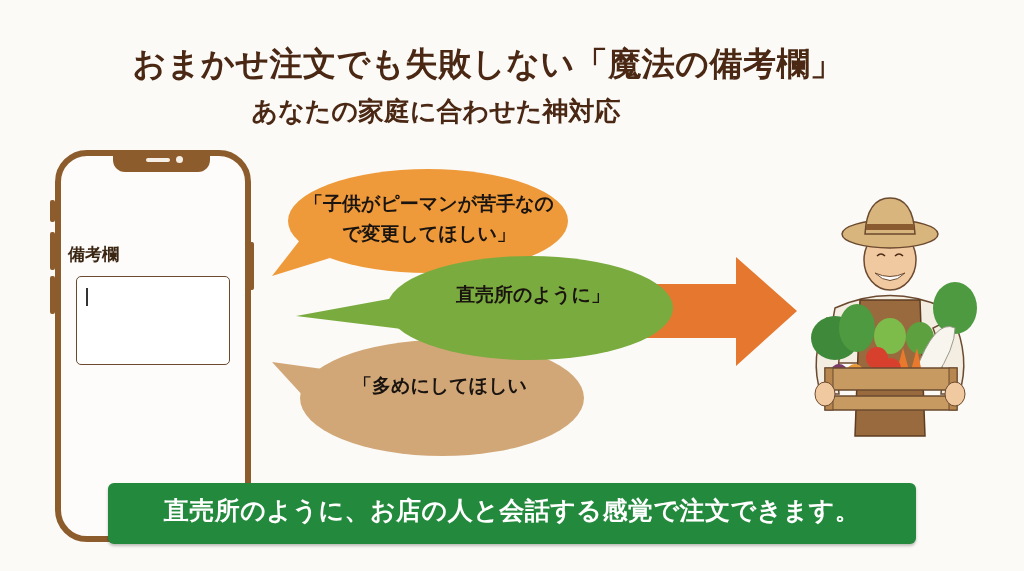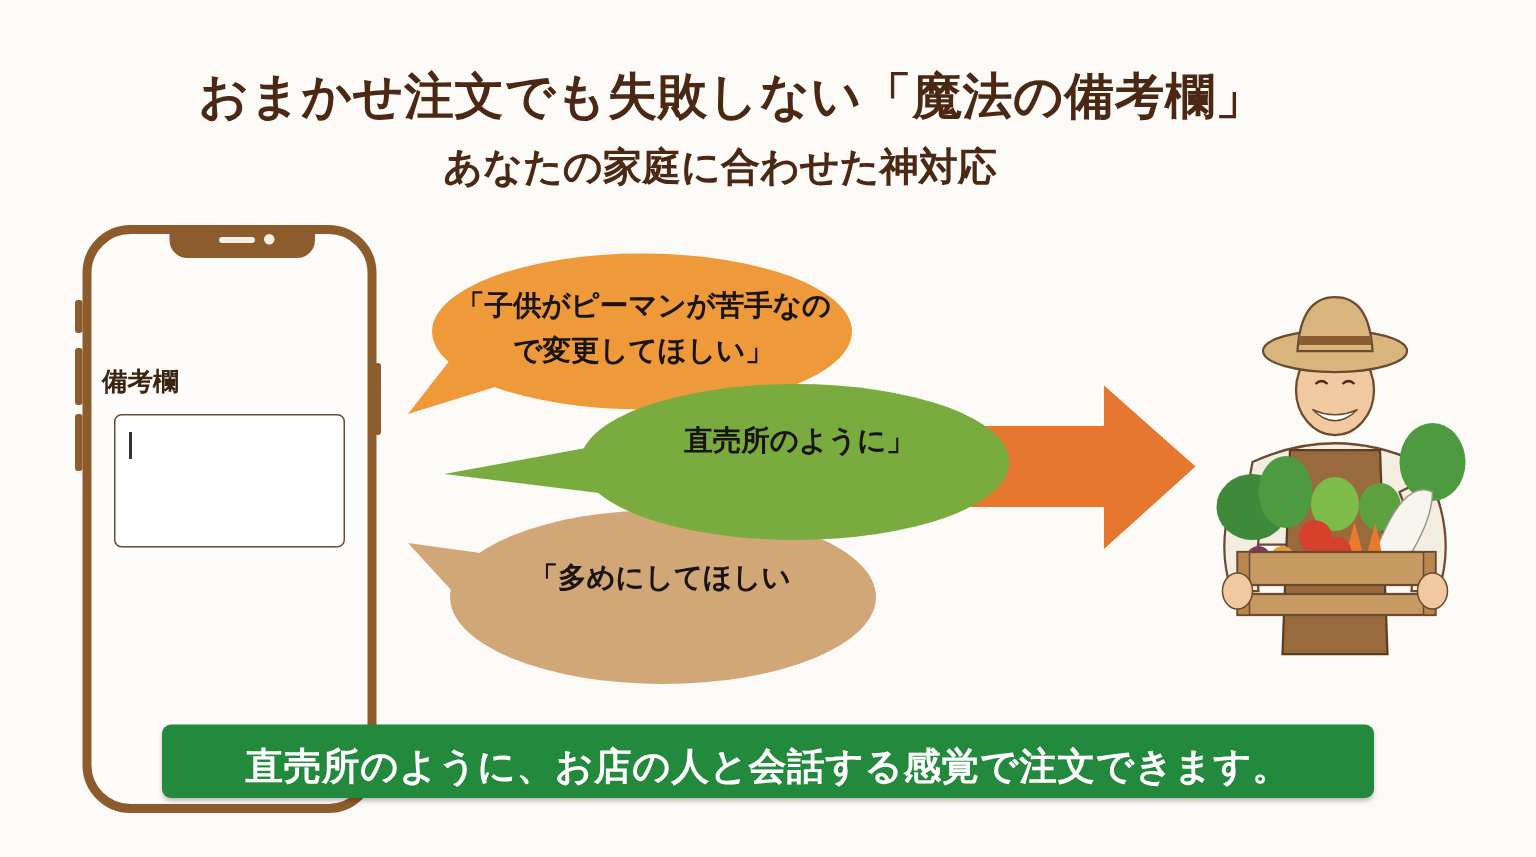--- a/index.html
+++ b/index.html
@@ -7,21 +7,21 @@
     width:1024px; height:571px; overflow:hidden; position:relative;
     background:#fbfaf7;
     font-family:"DejaVu Sans", "Liberation Sans", sans-serif;
   }
   .title1 {
     position:absolute; left:0; width:976px; top:42px; text-align:center;
     font-size:33px; font-weight:bold; color:#4a2814; letter-spacing:0.5px;
   }
   .title2 {
     position:absolute; left:0; width:872px; top:94px; text-align:center;
-    font-size:26px; font-weight:bold; color:#4a2814;padding-left:44px;
+    font-size:26px; font-weight:bold; color:#4a2814;
   }
   
   .phone {
     position:absolute; left:55px; top:150px; width:184px; height:380px;
     border:6px solid #8d5c2c; border-radius:32px; background:#fdfcfa;
   }
   .notch {
     position:absolute; left:52px; top:-6px; width:97px; height:22px;
     background:#8d5c2c; border-radius:0 0 12px 12px;
   }
@@ -41,21 +41,21 @@
   }
   .caret { position:absolute; left:9px; top:11px; width:1.5px; height:18px; background:#333; }
 
   
   .bubble-svg { position:absolute; left:0; top:0; }
   .bubble-text {
     position:absolute; text-align:center; font-weight:bold; color:#1a1410;
     font-size:19px; line-height:30px;
   }
   .banner {
-    position:absolute; left:108px; top:483px; width:808px; height:49px;
+    position:absolute; left:108px; top:483px; width:808px; height:61px;
     background:#23893c; border-radius:6px; box-shadow:0 2px 3px rgba(0,0,0,0.25);
     color:#fff; font-size:25px; font-weight:bold; text-align:center; line-height:55px;
     letter-spacing:0.5px;
   }
   .farmer { position:absolute; left:795px; top:188px; }
 </style>
 </head>
 <body>
 
 <div class="title1">おまかせ注文でも失敗しない「魔法の備考欄」</div>

